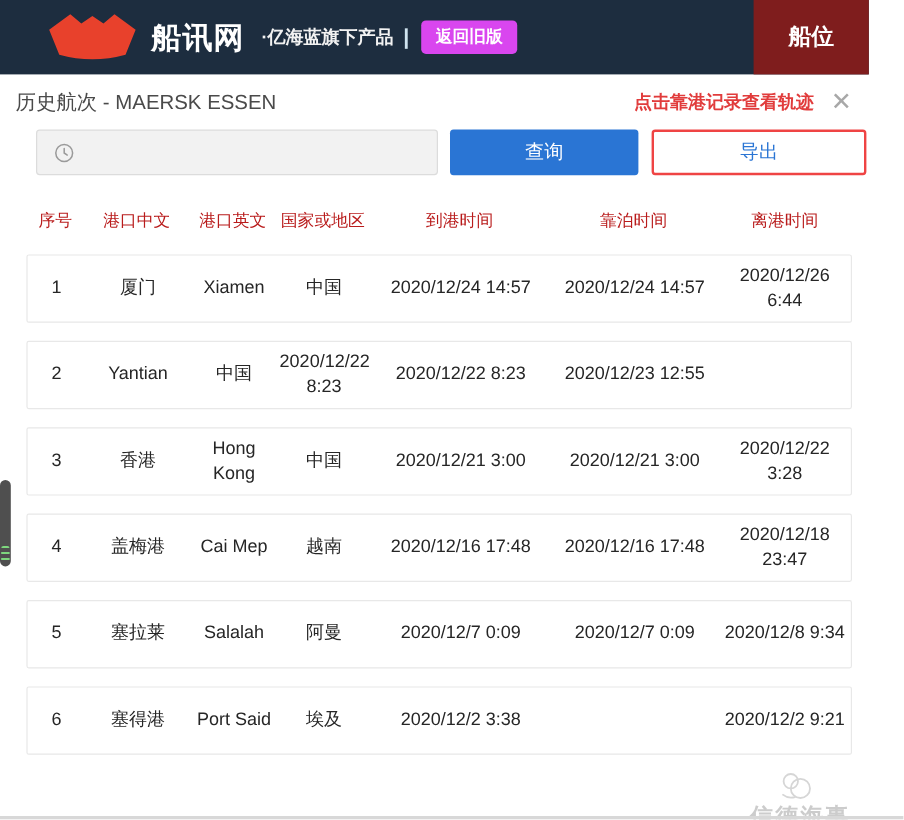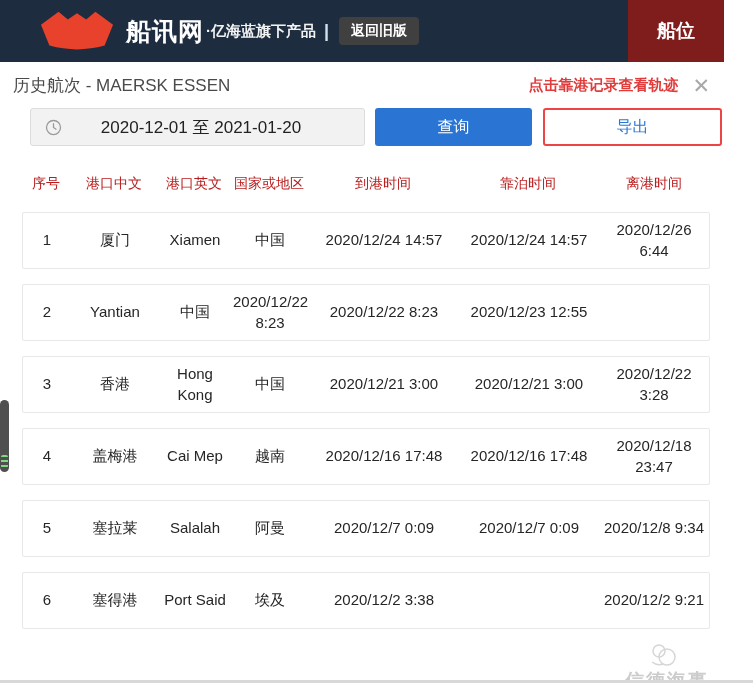--- a/index.html
+++ b/index.html
@@ -5,23 +5,23 @@
   * { margin:0; padding:0; box-sizing:border-box; }
   html,body { width:753px; height:683px; background:#fff; overflow:hidden;
     font-family:"Liberation Sans","DejaVu Sans",sans-serif; }
   .page { position:relative; width:753px; height:683px; background:#fff; }
 
   
   .topbar { position:absolute; left:0; top:0; width:724px; height:62px;
     background:#1d2d3f; display:flex; align-items:center; }
   .logo-wrap { margin-left:38px; width:78px; height:46px; display:flex; align-items:center; }
   .brand { color:#fff; font-size:25px; font-weight:bold; margin-left:10px; letter-spacing:1px; }
-  .brand-suffix { color:#f2f2f2; font-size:15px; margin-left:2px; font-weight:bold; }
+  .brand-suffix { color:#f2f2f2; font-size:15px; margin-left:14px; font-weight:bold; }
   .brand-divider { color:#cfe3ef; font-size:18px; margin:0 10px 0 8px; font-weight:bold; }
-  .back-btn { background:#404040; color:#fff; font-size:14px; font-weight:bold;
+  .back-btn { background:#d946ef; color:#fff; font-size:14px; font-weight:bold;
     border:none; border-radius:4px; padding:5px 12px; cursor:pointer; }
   .nav-tab { position:absolute; right:0; top:0; width:96px; height:62px; background:#7f1d1d;
     color:#fff; font-size:19px; font-weight:bold; display:flex; align-items:center; justify-content:center;
     cursor:pointer; }
 
   
   .title-row { position:absolute; left:0; top:70; width:724px; top:70px; height:30px;
     display:flex; align-items:center; }
   .page-title { margin-left:13px; font-size:17px; color:#4a4a4a; }
   .title-right { margin-left:auto; display:flex; align-items:center; margin-right:14px; }
@@ -88,21 +88,20 @@
       <span class="close-x">✕</span>
     </span>
   </div>
 
   <div class="controls">
     <div class="date-input">
       <svg class="clock" viewBox="0 0 16 16">
         <circle cx="8" cy="8" r="6.6" stroke="#9a9a9a" stroke-width="1.2" fill="none"></circle>
         <path d="M8 4.4 V8 L10.4 9.6" stroke="#9a9a9a" stroke-width="1.2" fill="none" stroke-linecap="round"></path>
       </svg>
-      <span class="date-text">2020-12-01 至 2021-01-20</span>
     </div>
     <button class="btn-query">查询</button>
     <button class="btn-export">导出</button>
   </div>
 
   <div class="thead grid-cols">
     <span class="th">序号</span>
     <span class="th">港口中文</span>
     <span class="th">港口英文</span>
     <span class="th">国家或地区</span>

